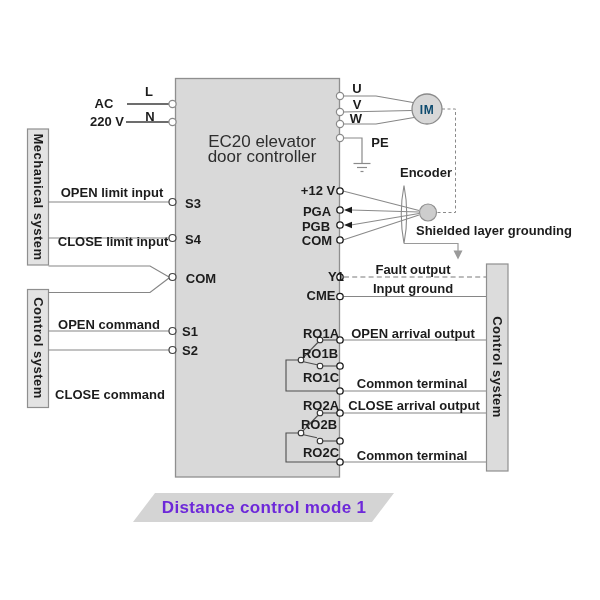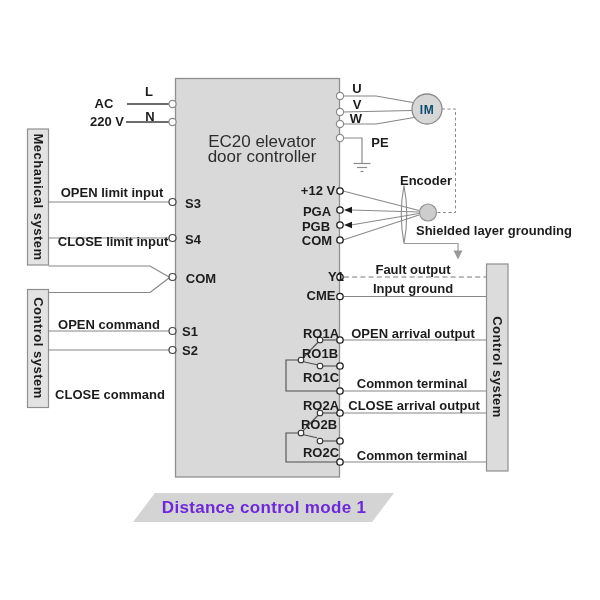--- a/index.html
+++ b/index.html
@@ -164,21 +164,21 @@
   <div class="lbl" style="left:201px;top:278px;">COM</div>
   <div class="lbl" style="left:190px;top:331px;">S1</div>
   <div class="lbl" style="left:190px;top:350px;">S2</div>
 
   <div class="lbl" style="left:357px;top:88px;">U</div>
   <div class="lbl" style="left:357px;top:104px;">V</div>
   <div class="lbl" style="left:356px;top:118px;">W</div>
   <div class="lbl" style="left:380px;top:142px;">PE</div>
   <div class="lbl im" style="left:427px;top:110px;">IM</div>
 
-  <div class="lbl" style="left:426px;top:180px;">Encoder</div>
+  <div class="lbl" style="left:426px;top:172px;">Encoder</div>
   <div class="lbl" style="left:318px;top:190px;">+12 V</div>
   <div class="lbl" style="left:317px;top:211px;">PGA</div>
   <div class="lbl" style="left:316px;top:226px;">PGB</div>
   <div class="lbl" style="left:317px;top:240px;">COM</div>
   <div class="lbl" style="left:494px;top:230px;">Shielded layer grounding</div>
 
   <div class="lbl" style="left:336px;top:276px;">Y1</div>
   <div class="lbl" style="left:321px;top:295px;">CME</div>
   <div class="lbl" style="left:413px;top:269px;">Fault output</div>
   <div class="lbl" style="left:413px;top:288px;">Input ground</div>

